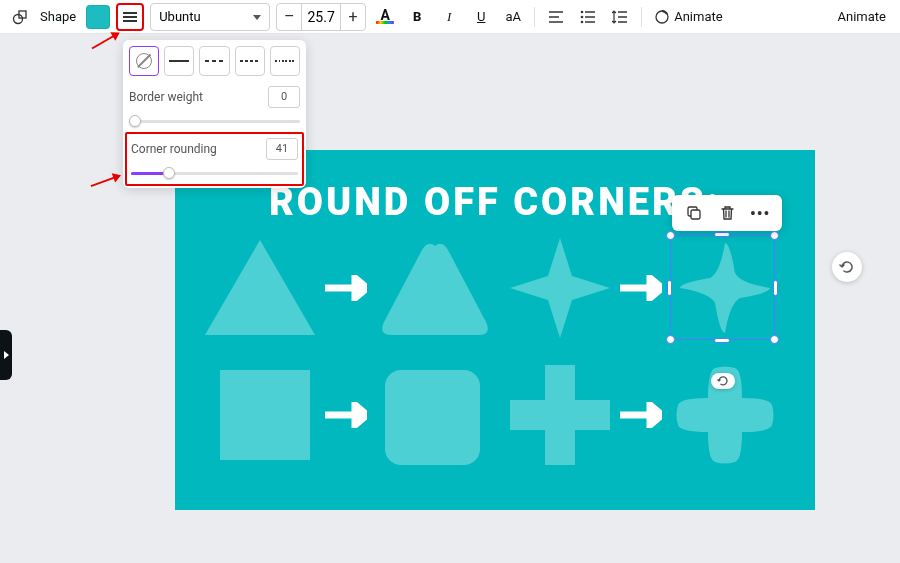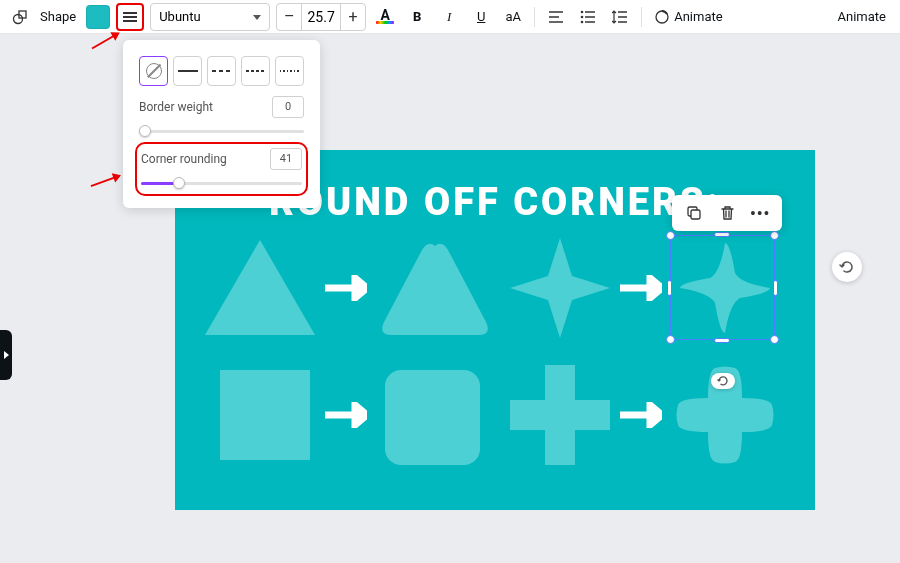--- a/index.html
+++ b/index.html
@@ -25,37 +25,37 @@
   .italic { font-style:italic; font-family:serif; }
   .position { margin-left:auto; font-size:13px; padding:0 6px; }
   
   
   .anno-arrow { position:absolute; width:30px; height:2px; background:#eb0000; }
   .anno-arrow::after { content:""; position:absolute; right:-2px; top:-4px; border-left:8px solid #eb0000; border-top:5px solid transparent; border-bottom:5px solid transparent; }
   .arrow1 { left:90px; top:40px; transform:rotate(-30deg); }
   .arrow2 { left:90px; top:180px; transform:rotate(-20deg); }
 
   
-  .popover { position:absolute; left:123px; top:40px; width:197px; background:#fff; border-radius:6px; box-shadow:0 2px 12px rgba(0,0,0,0.15); padding:16px; z-index:10; }
+  .popover { position:absolute; left:123px; top:40px; width:183px; background:#fff; border-radius:6px; box-shadow:0 2px 12px rgba(0,0,0,0.15); padding:6px; z-index:10; }
   .style-row { display:flex; gap:5px; margin-bottom:10px; }
   .style-cell { flex:1; height:30px; border:1px solid #d0d0d0; border-radius:4px; display:flex; align-items:center; justify-content:center; cursor:pointer; background:#fff; }
   .style-cell.sel { border-color:#8b3dff; }
   .none-ic { width:16px; height:16px; border:1.5px solid #888; border-radius:50%; position:relative; }
   .none-ic::after { content:""; position:absolute; left:-2px; top:6px; width:18px; height:1.5px; background:#888; transform:rotate(-45deg); }
   .line-solid { width:20px; height:2px; background:#333; }
   .line-dash { width:20px; height:2px; background:repeating-linear-gradient(90deg,#333 0 4px,transparent 4px 7px); }
   .line-dash2 { width:20px; height:2px; background:repeating-linear-gradient(90deg,#333 0 3px,transparent 3px 5px); }
   .line-dot { width:20px; height:2px; background:repeating-linear-gradient(90deg,#333 0 1.5px,transparent 1.5px 3.5px); }
   .prop-row { display:flex; align-items:center; justify-content:space-between; font-size:12px; color:#555; margin-bottom:6px; }
   .prop-val { width:32px; height:22px; border:1px solid #d0d0d0; border-radius:3px; font-size:11px; text-align:center; line-height:20px; }
   .slider { position:relative; height:14px; }
   .slider .track { position:absolute; left:0; right:0; top:6px; height:3px; background:#e0e0e0; border-radius:2px; }
   .slider .fill { position:absolute; left:0; top:6px; height:3px; background:#8b3dff; border-radius:2px; }
   .slider .thumb { position:absolute; top:1px; width:12px; height:12px; background:#fff; border:1px solid #bbb; border-radius:50%; box-shadow:0 1px 2px rgba(0,0,0,0.2); }
-  .red-box { border:2px solid #eb0000; padding:4px; margin:4px -4px -4px -4px; border-radius:10px; }
+  .red-box { border:2px solid #eb0000; padding:4px; margin:4px -4px -4px -4px; border-radius:2px; }
   .bw-group .slider .fill { width:0; }
   .bw-group .slider .thumb { left:0; }
   .cr-group .slider .fill { width:38px; }
   .cr-group .slider .thumb { left:32px; }
 
   
   .side-tab { position:absolute; left:0; top:330px; width:12px; height:50px; background:#0d1216; border-radius:0 6px 6px 0; display:flex; align-items:center; justify-content:center; }
   .side-tab::after { content:""; border-top:4px solid transparent; border-bottom:4px solid transparent; border-left:5px solid #fff; }
 
   

